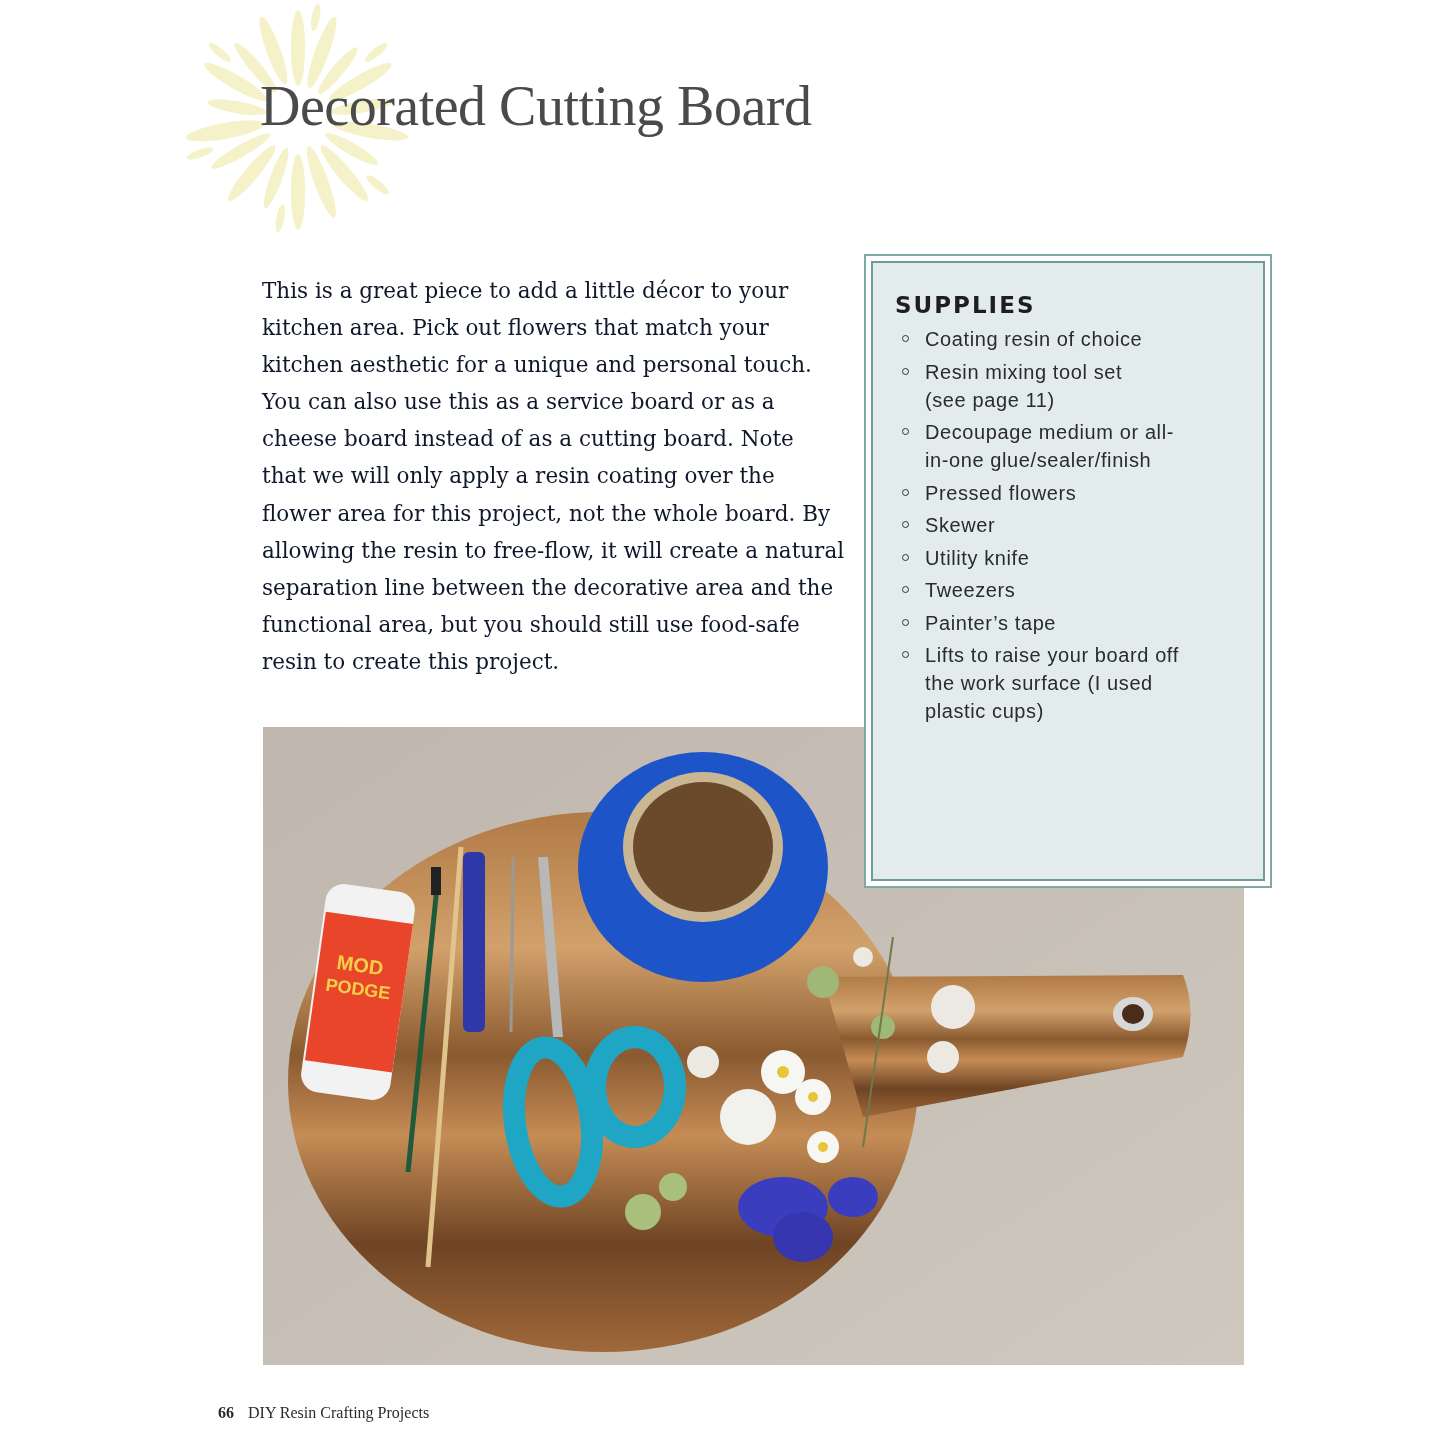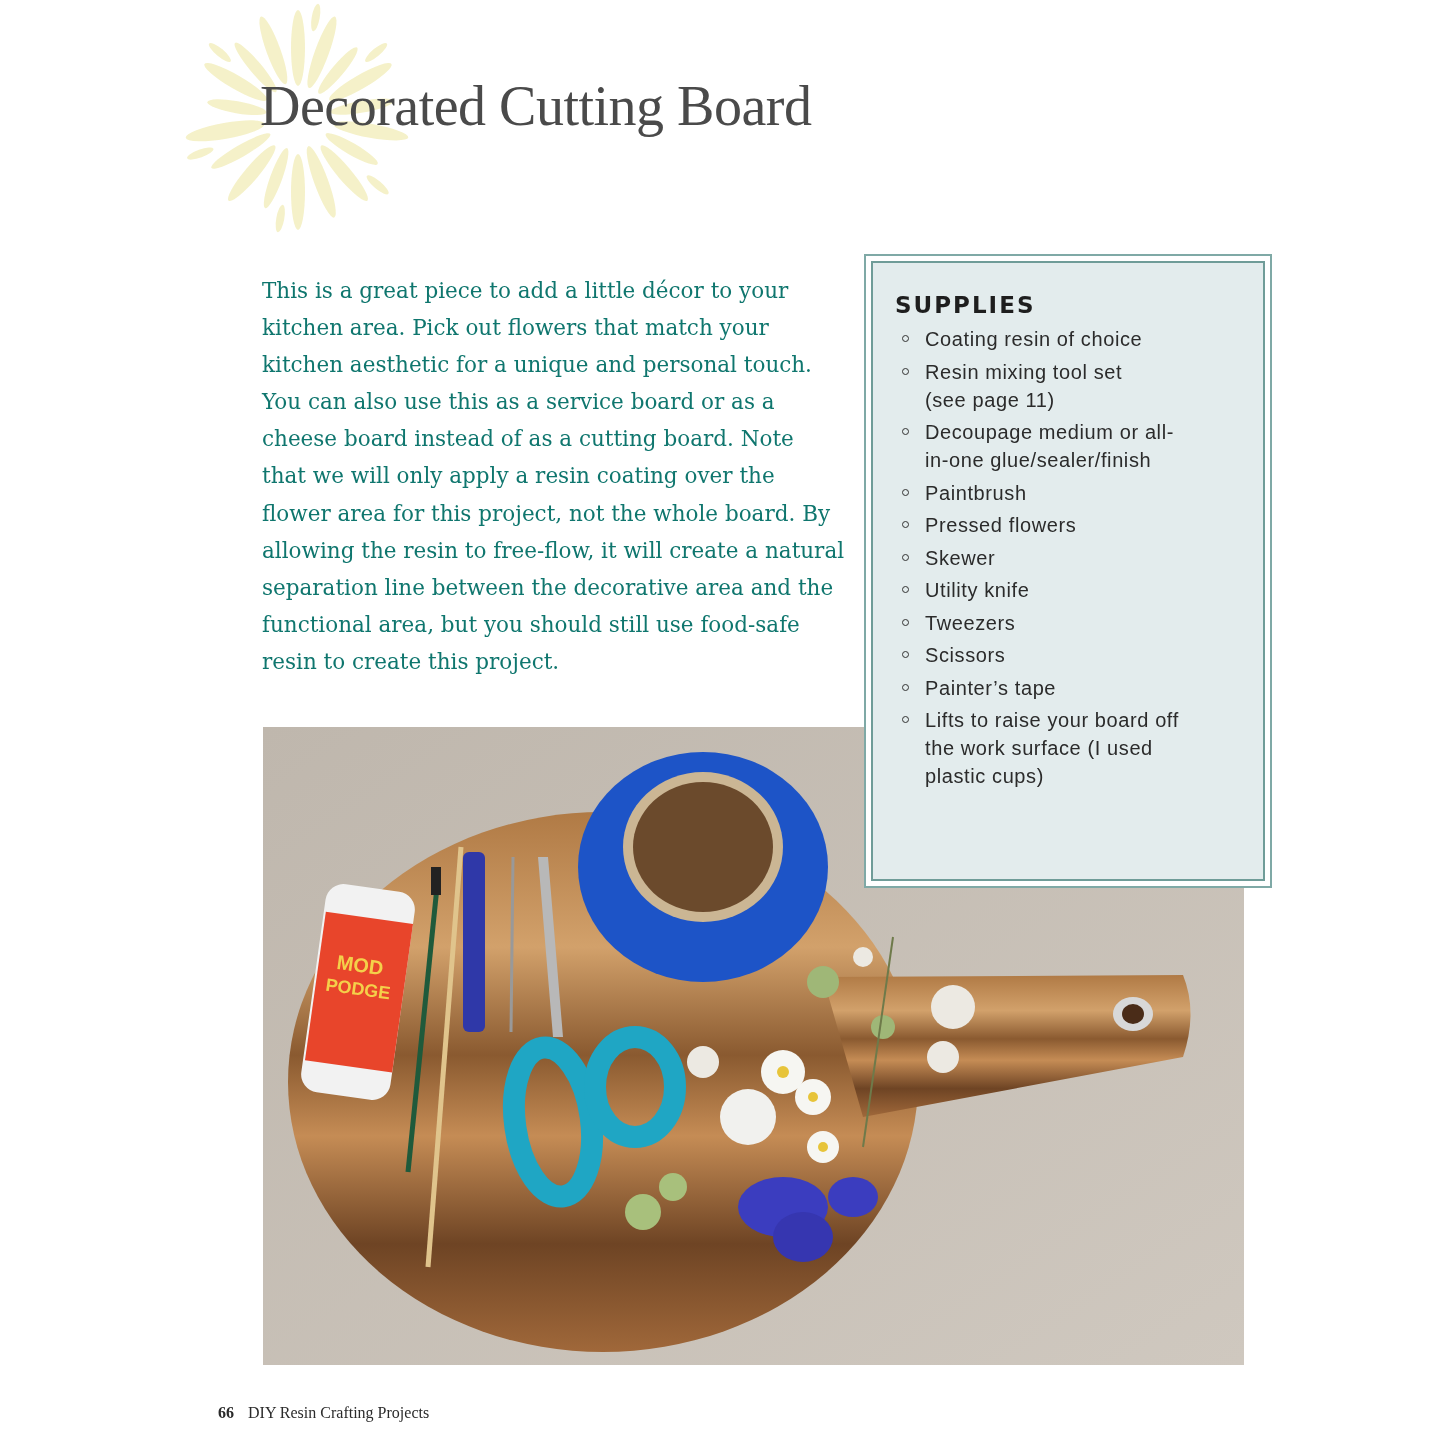--- a/index.html
+++ b/index.html
@@ -2,21 +2,21 @@
 <html><head>
 <meta charset="utf-8">
 <style>
   html, body { margin: 0; padding: 0; background: #ffffff; }
   body { width: 1431px; height: 1431px; position: relative; overflow: hidden; font-family: "Liberation Serif", serif; color: #2b2b2b; }
 
   .sunburst { position: absolute; left: 180px; top: 0; width: 240px; height: 240px; }
 
   .page-title { position: absolute; left: 260px; top: 78px; font-family: "Liberation Serif", serif; font-size: 56px; color: #4a4a4a; letter-spacing: -0.5px; white-space: nowrap; margin: 0; font-weight: normal; line-height: 1; }
 
-  .intro { position: absolute; left: 262px; top: 272px; width: 580px; font-family: "DejaVu Serif", serif; font-size: 21.5px; line-height: 37.1px; color: #0f766e; }
+  .intro { position: absolute; left: 262px; top: 272px; width: 580px; font-family: "DejaVu Serif", serif; font-size: 21.5px; line-height: 37.1px; color: #0f172a; }
   .intro .line { display: block; white-space: nowrap; }
 
   .supplies-box { position: absolute; left: 864px; top: 254px; width: 408px; height: 634px; border: 2px solid #7fa9a6; background: #ffffff; box-sizing: border-box; }
   .supplies-inner { position: absolute; left: 5px; top: 5px; right: 5px; bottom: 5px; border: 2px solid #6f9c98; background: #e3eced; box-sizing: border-box; padding: 28px 16px 0 22px; }
   .supplies-heading { font-family: "DejaVu Sans", sans-serif; font-weight: bold; font-size: 23px; letter-spacing: 2px; color: #1e1e1e; margin: 0 0 6px 0; line-height: 28px; }
   .supplies-list { list-style: none; margin: 0; padding: 0; }
   .supplies-item { position: relative; padding-left: 30px; font-family: "Liberation Sans", sans-serif; font-size: 20px; letter-spacing: 0.6px; color: #2b2b2b; line-height: 28px; margin-bottom: 4.5px; }
   .supplies-item .bullet { position: absolute; left: 7px; top: 10px; width: 7px; height: 7px; border: 1.5px solid #333; border-radius: 50%; box-sizing: border-box; }
   .supplies-item .text { display: block; }
 
@@ -163,41 +163,33 @@
           <span class="text">Resin mixing tool set</span>
           <span class="text">(see page 11)</span>
         </li>
       <li class="supplies-item">
           <span class="bullet"></span>
           <span class="text">Decoupage medium or all-</span>
           <span class="text">in-one glue/sealer/finish</span>
         </li>
       <li class="supplies-item">
           <span class="bullet"></span>
-          <span class="text">Paintbrush</span>
-        </li>
-      <li class="supplies-item">
-          <span class="bullet"></span>
           <span class="text">Pressed flowers</span>
         </li>
       <li class="supplies-item">
           <span class="bullet"></span>
           <span class="text">Skewer</span>
         </li>
       <li class="supplies-item">
           <span class="bullet"></span>
           <span class="text">Utility knife</span>
         </li>
       <li class="supplies-item">
           <span class="bullet"></span>
           <span class="text">Tweezers</span>
-        </li>
-      <li class="supplies-item">
-          <span class="bullet"></span>
-          <span class="text">Scissors</span>
         </li>
       <li class="supplies-item">
           <span class="bullet"></span>
           <span class="text">Painter’s tape</span>
         </li>
       <li class="supplies-item">
           <span class="bullet"></span>
           <span class="text">Lifts to raise your board off</span>
           <span class="text">the work surface (I used</span>
           <span class="text">plastic cups)</span>

